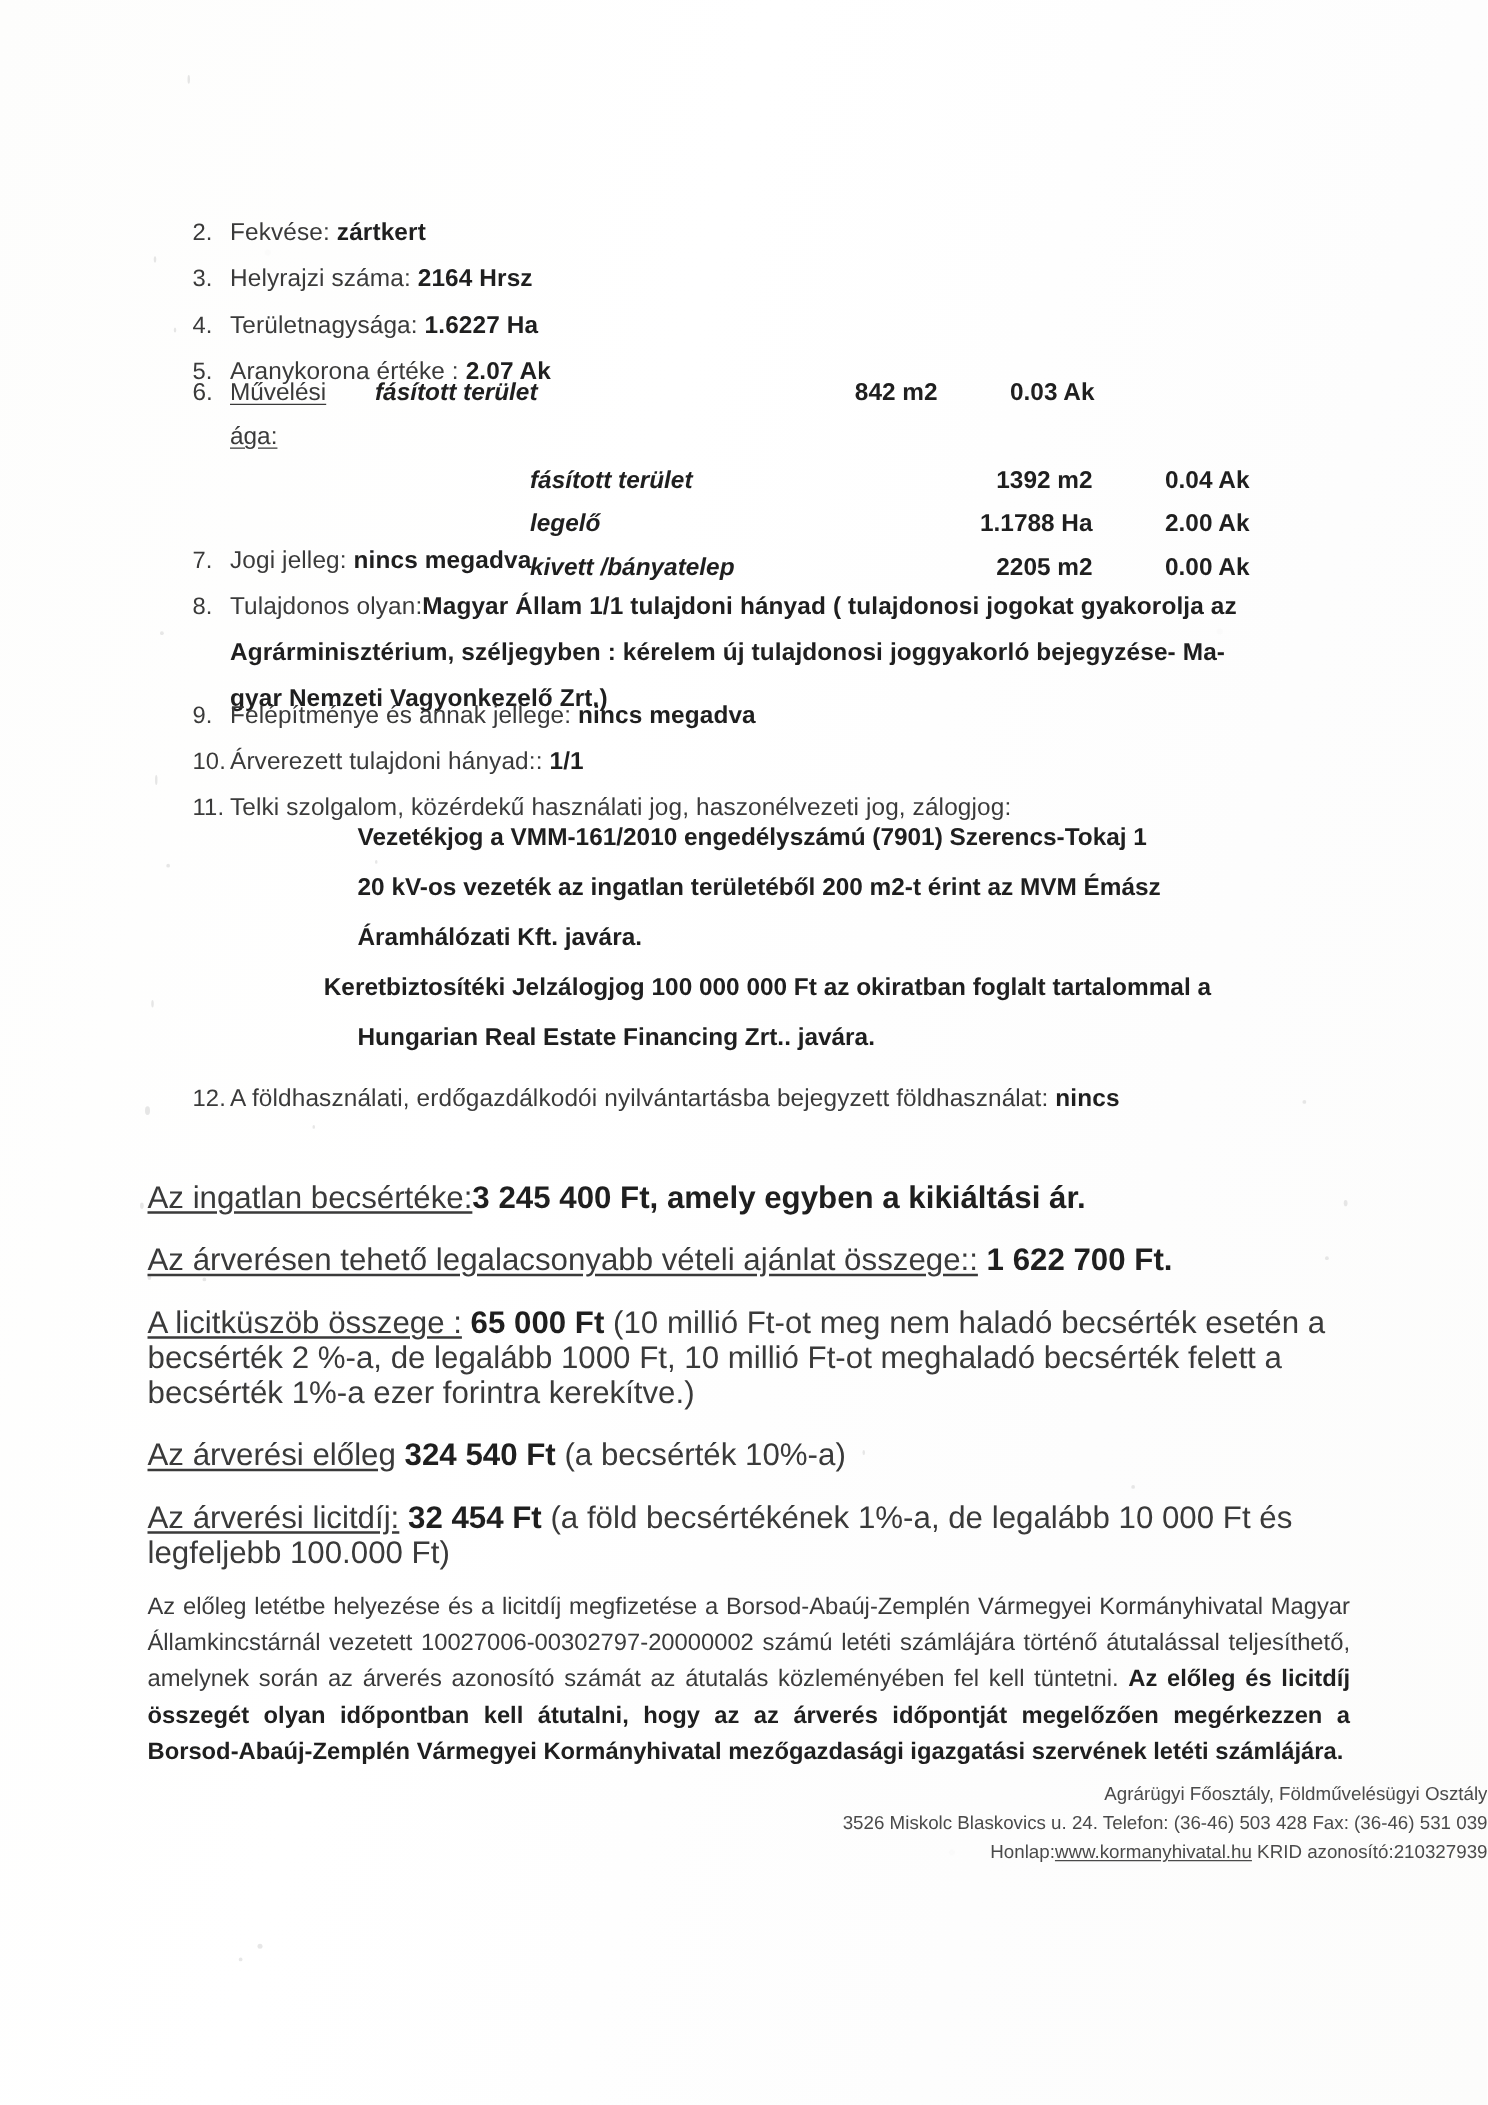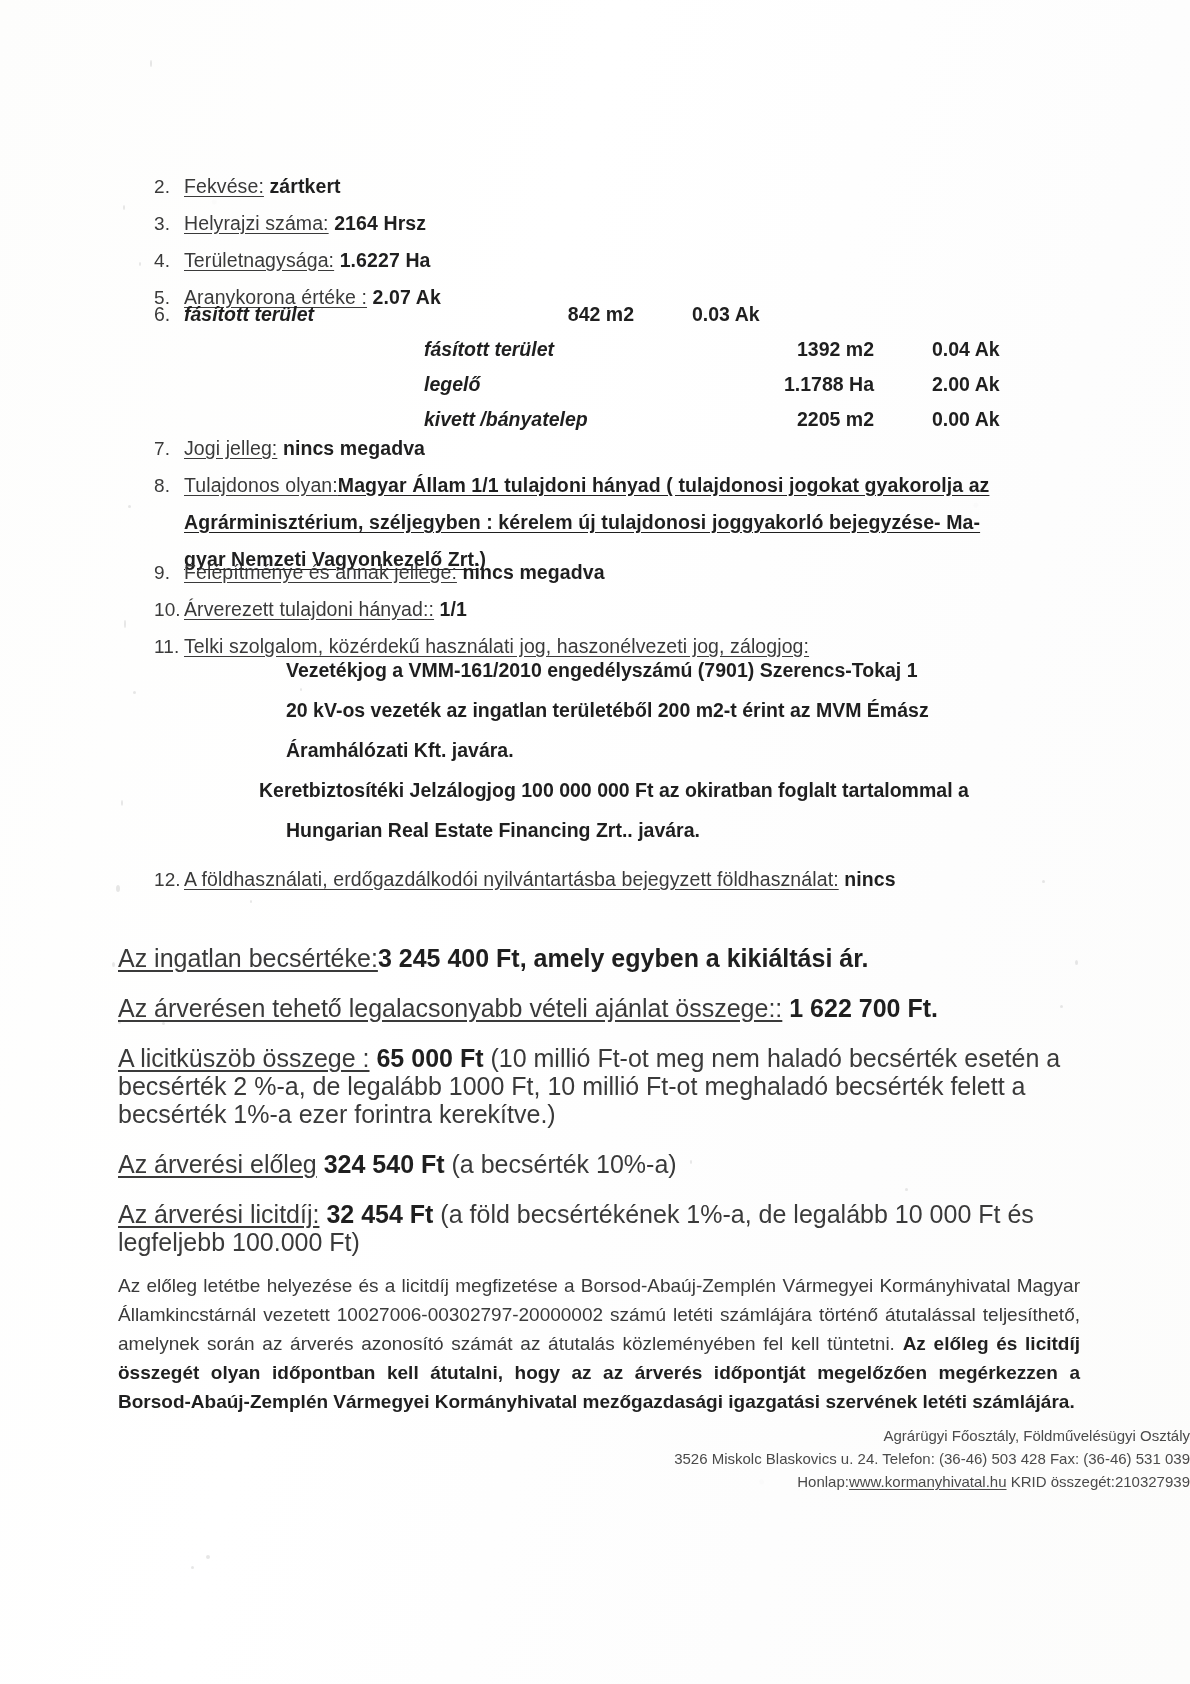--- a/index.html
+++ b/index.html
@@ -55,21 +55,20 @@
     width: 66px;
     flex: 0 0 66px;
     text-align: left;
     padding-left: 36px;
     box-sizing: border-box;
     color: #3a3a3a;
     font-size: 19px;
   }
   .body-col { flex: 1 1 auto; }
   .lbl {
-    text-decoration: underline;
     text-underline-offset: 3px;
     color: #3a3a3a;
   }
   .val {
     font-weight: bold;
     color: #1f1f1f;
   }
 
   
   .cult-table {
@@ -201,20 +200,21 @@
         <span class="lbl">Aranykorona értéke :</span>
         <span class="val">2.07 Ak</span>
       </span>
     </div>
   </div>
 
   <div class="cult-table">
 
     <div class="cult-row">
       <span class="cult-num">6.</span>
+      <span class="cult-lbl">Művelési ága:</span>
       <span class="cult-name">fásított terület</span>
       <span class="cult-area">842 m2</span>
       <span class="cult-ak">0.03 Ak</span>
     </div>
 
     <div class="cult-row">
       <span class="cult-num"></span>
       <span class="cult-lbl"></span>
       <span class="cult-name indent">fásított terület</span>
       <span class="cult-area">1392 m2</span>
@@ -326,17 +326,17 @@
   </div>
 
   <div class="bigpara">
     <span>Az előleg letétbe helyezése és a licitdíj megfizetése a Borsod-Abaúj-Zemplén Vármegyei Kormányhivatal Magyar Államkincstárnál vezetett 10027006-00302797-20000002 számú letéti számlájára történő átutalással teljesíthető, amelynek során az árverés azonosító számát az átutalás közleményében fel kell tüntetni. </span><b>Az előleg és licitdíj összegét olyan időpontban kell átutalni, hogy az az árverés időpontját megelőzően megérkezzen a Borsod-Abaúj-Zemplén Vármegyei Kormányhivatal mezőgazdasági igazgatási szervének letéti számlájára.</b>
   </div>
 
   <div class="footer">
     <div>Agrárügyi Főosztály, Földművelésügyi Osztály</div>
     <div>3526 Miskolc Blaskovics u. 24. Telefon: (36-46) 503 428 Fax: (36-46) 531 039</div>
     <div>
-      <span>Honlap:</span><span class="link">www.kormanyhivatal.hu</span><span> KRID összegét:210327939</span>
+      <span>Honlap:</span><span class="link">www.kormanyhivatal.hu</span><span> KRID azonosító:210327939</span>
     </div>
   </div>
 
 </div>
 
 </body></html>

